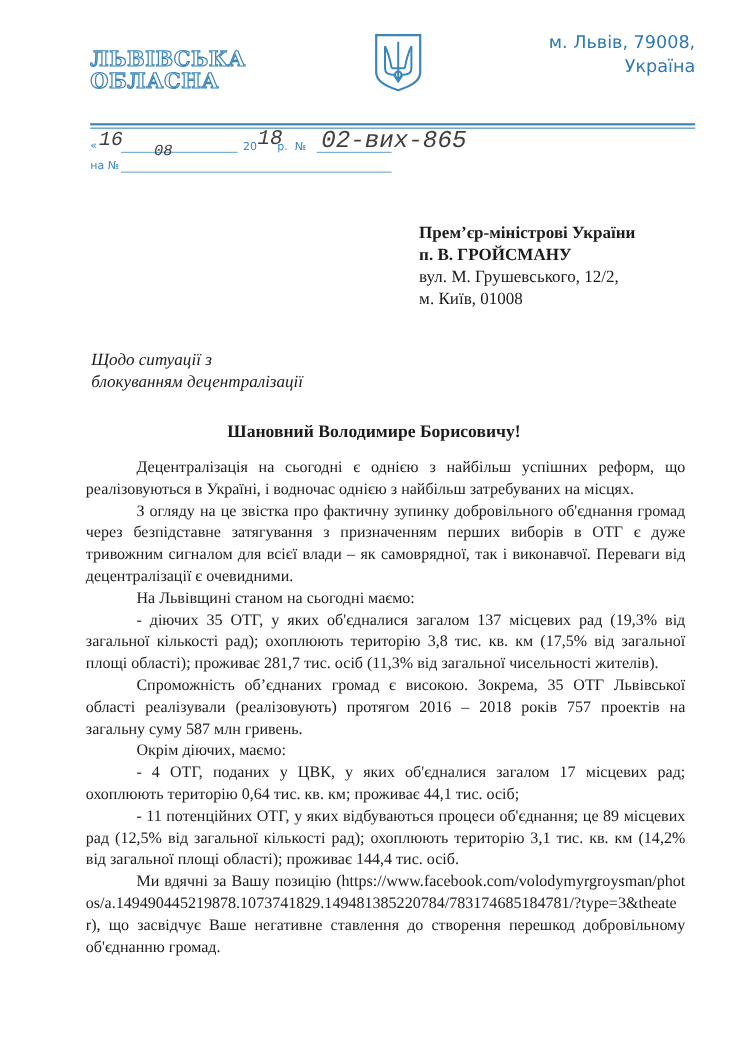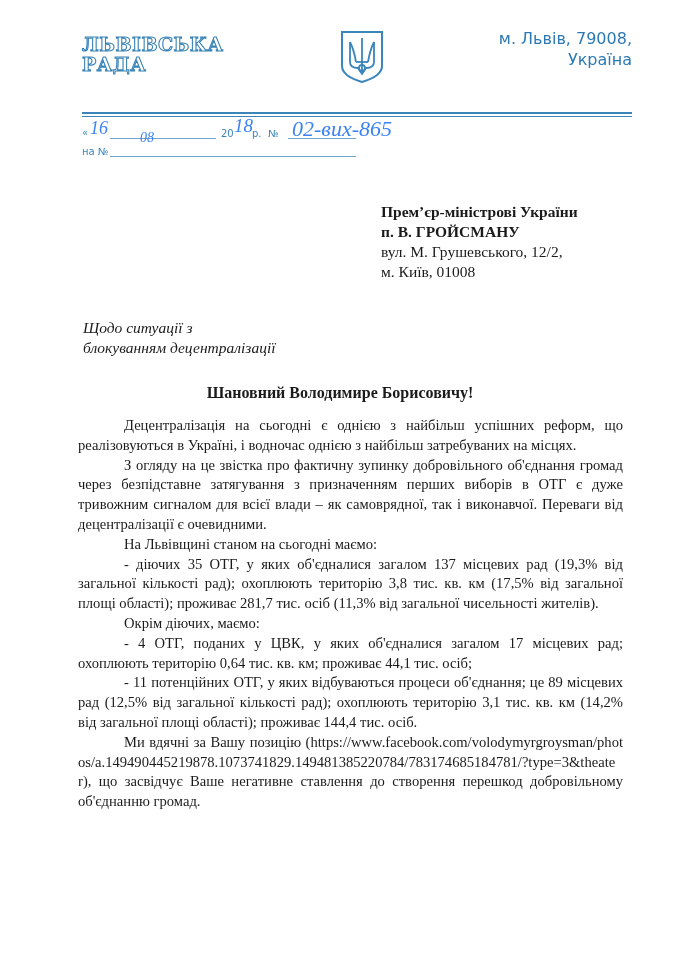--- a/index.html
+++ b/index.html
@@ -3,56 +3,56 @@
 <meta charset="utf-8">
 <style>
   html, body { margin: 0; padding: 0; }
   body {
     width: 680px; height: 960px; background: #ffffff; position: relative; overflow: hidden;
     font-family: "Liberation Serif", "DejaVu Serif", serif; color: #1b1b1b;
   }
   .abs { position: absolute; }
   
   .org-name {
-    left: 82px; top: 34px; color: #ffffff;
+    left: 82px; top: 44px; color: #ffffff;
     font-family: "DejaVu Serif", serif; font-weight: bold; font-size: 19px; line-height: 20px;
     letter-spacing: 0.5px;
     -webkit-text-stroke: 1.1px #3b84b8; text-stroke: 1.1px #3b84b8;
     text-transform: uppercase;
   }
   .org-name div { white-space: nowrap; }
   .emblem { left: 340px; top: 30px; width: 44px; height: 54px; }
   .addr {
     right: 48px; top: 28px; text-align: right; color: #2d7ab3;
     font-family: "DejaVu Sans", sans-serif; font-size: 16px; line-height: 21px;
   }
   .rule1 { left: 82px; top: 112px; width: 550px; height: 2px; background: #3a86bb; }
   .rule2 { left: 82px; top: 116px; width: 550px; height: 1px; background: #3a86bb; }
   .regline { font-family: "DejaVu Sans", sans-serif; font-size: 10px; color: #3a86bb; }
   .field-line { height: 1px; background: #6fa5cd; }
-  .hand { font-family: Liberation Serif, serif; font-style: italic; color: #3b82f6; font-size: 17px; }
+  .hand { font-family: Liberation Mono, monospace; font-style: italic; color: #404040; font-size: 17px; }
   
   .recipient { left: 381px; top: 202px; font-size: 15.5px; line-height: 20px; }
   .recipient .b { font-weight: bold; }
   .subject { left: 83px; top: 318px; font-style: italic; font-size: 15.5px; line-height: 20px; }
   .salut { left: 0; width: 680px; top: 384px; text-align: center; font-weight: bold; font-size: 16px; }
   
   .body-text {
     left: 78px; top: 416px; width: 545px;
     font-size: 14.6px; line-height: 19.8px; text-align: justify;
   }
   .body-text p { margin: 0; text-indent: 46px; }
   .body-text .url { word-break: break-all; }
 </style>
 </head>
 <body>
 
 <div class="abs org-name">
   <div>Львівська</div>
-  <div>рада</div>
+  <div>обласна</div>
 </div>
 
 <div class="abs emblem">
   <svg width="44" height="54" viewBox="0 0 44 54">
     <path d="M2 2 H42 V36 Q42 46 22 52 Q2 46 2 36 Z" fill="none" stroke="#3a86bb" stroke-width="2"></path>
     <g fill="none" stroke="#3a86bb" stroke-width="1.8">
       <path d="M22 8 V44"></path>
       <path d="M10 12 V32 Q10 38 18 38 L22 44 L26 38 Q34 38 34 32 V12"></path>
       <path d="M10 12 Q14 20 16 32"></path>
       <path d="M34 12 Q30 20 28 32"></path>
@@ -96,17 +96,18 @@
   <div>блокуванням децентралізації</div>
 </div>
 
 <div class="abs salut">Шановний Володимире Борисовичу!</div>
 
 <div class="abs body-text">
   <p>Децентралізація на сьогодні є однією з найбільш успішних реформ, що реалізовуються в Україні, і водночас однією з найбільш затребуваних на місцях.</p>
   <p>З огляду на це звістка про фактичну зупинку добровільного об'єднання громад через безпідставне затягування з призначенням перших виборів в ОТГ є дуже тривожним сигналом для всієї влади – як самоврядної, так і виконавчої. Переваги від децентралізації є очевидними.</p>
   <p>На Львівщині станом на сьогодні маємо:</p>
   <p>- діючих 35 ОТГ, у яких об'єдналися загалом 137 місцевих рад (19,3% від загальної кількості рад); охоплюють територію 3,8 тис. кв. км (17,5% від загальної площі області); проживає 281,7 тис. осіб (11,3% від загальної чисельності жителів).</p>
+  <p>Спроможність об’єднаних громад є високою. Зокрема, 35 ОТГ Львівської області реалізували (реалізовують) протягом 2016 – 2018 років 757 проектів на загальну суму 587 млн гривень.</p>
   <p>Окрім діючих, маємо:</p>
   <p>- 4 ОТГ, поданих у ЦВК, у яких об'єдналися загалом 17 місцевих рад; охоплюють територію 0,64 тис. кв. км; проживає 44,1 тис. осіб;</p>
   <p>- 11 потенційних ОТГ, у яких відбуваються процеси об'єднання; це 89 місцевих рад (12,5% від загальної кількості рад); охоплюють територію 3,1 тис. кв. км (14,2% від загальної площі області); проживає 144,4 тис. осіб.</p>
   <p><span>Ми вдячні за Вашу позицію (</span><span class="url">https://www.facebook.com/volodymyrgroysman/photos/a.149490445219878.1073741829.149481385220784/783174685184781/?type=3&amp;theater</span><span>), що засвідчує Ваше негативне ставлення до створення перешкод добровільному об'єднанню громад.</span></p>
 </div>
 
 </body></html>

